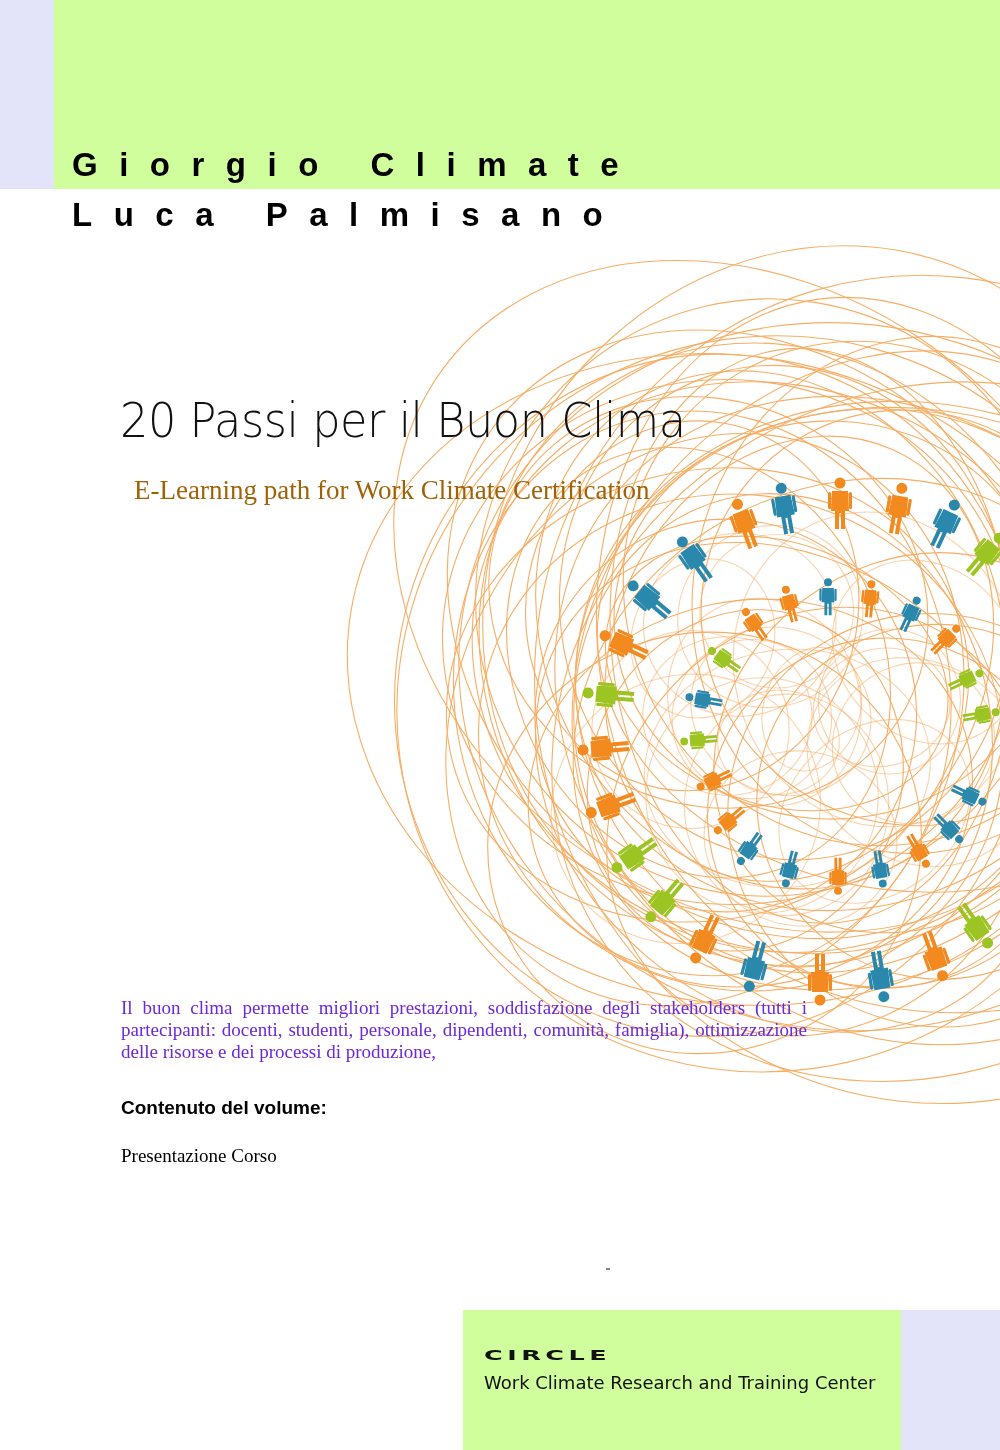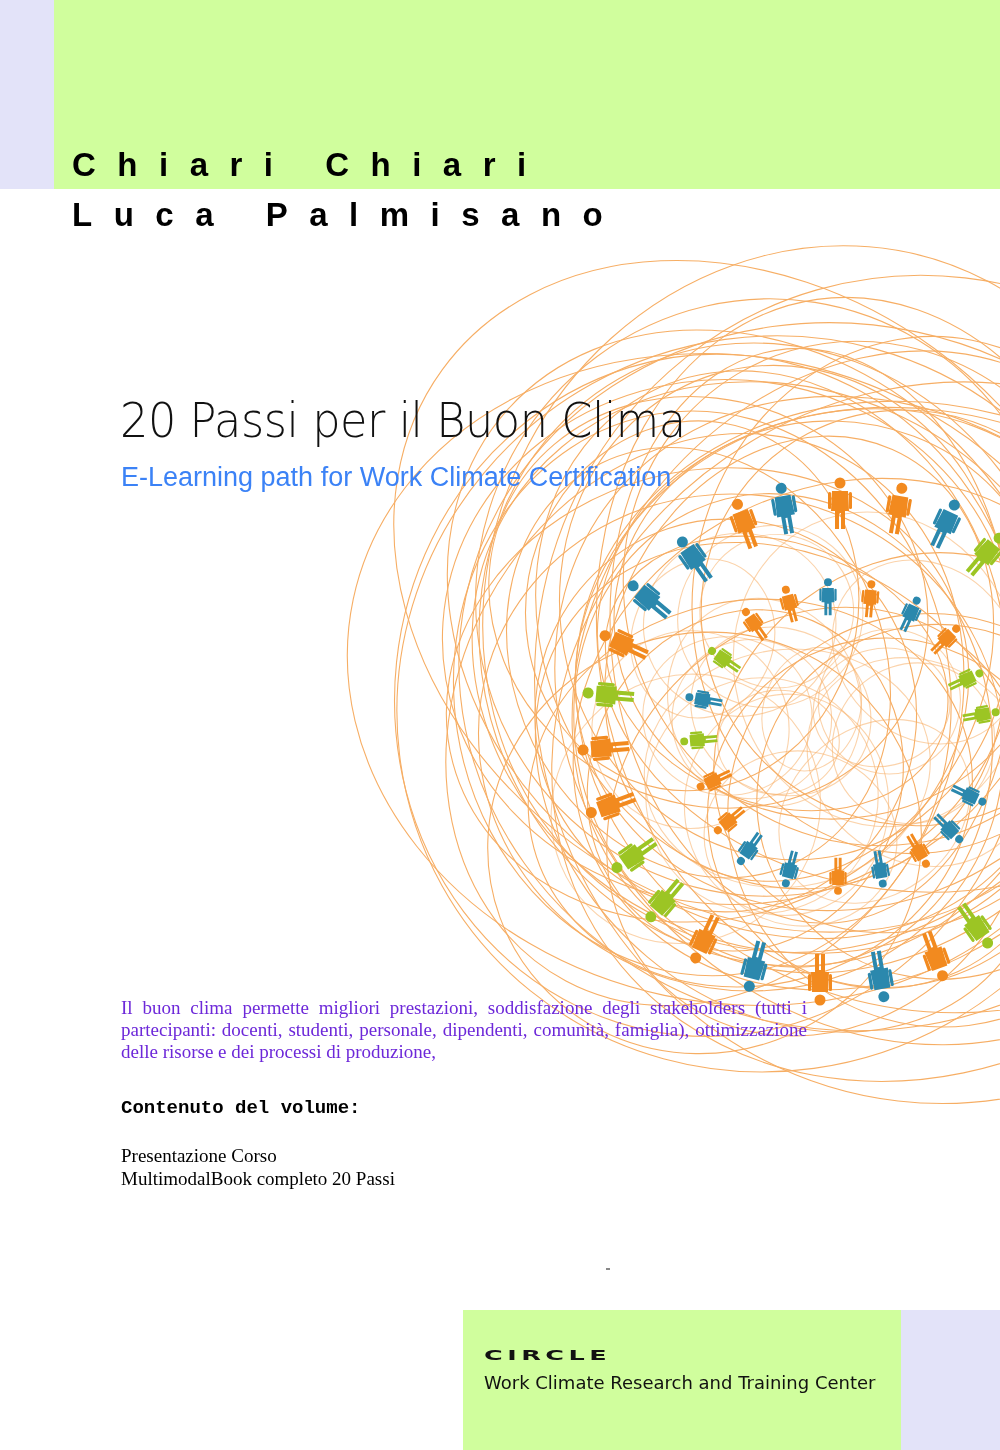--- a/index.html
+++ b/index.html
@@ -4,37 +4,37 @@
 <style>
   html, body { margin: 0; padding: 0; }
   body { width: 1000px; height: 1450px; position: relative; background: #ffffff; overflow: hidden; }
   .lav-top { position: absolute; left: 0; top: 0; width: 54px; height: 189px; background: #e3e3f9; }
   .green-top { position: absolute; left: 54px; top: 0; width: 946px; height: 189px; background: #d0fe9d; }
   .author { position: absolute; left: 72px; margin: 0; font-family: "Liberation Sans", sans-serif; font-weight: bold; font-size: 33px; letter-spacing: 21.5px; color: #000; white-space: nowrap; line-height: 1; }
   .author-1 { top: 148px; }
   .author-2 { top: 198px; text-align: center; }
   .art { position: absolute; left: 0; top: 0; width: 1000px; height: 1450px; }
   .title { position: absolute; left: 120px; top: 392px; margin: 0; font-family: "DejaVu Sans", sans-serif; font-weight: 200; font-size: 48px; color: #111; white-space: nowrap; letter-spacing: -0.5px; transform: scaleX(0.93); transform-origin: left top; }
-  .subtitle { position: absolute; left: 121px; top: 462px; margin: 0; font-family: Liberation Sans, sans-serif; font-size: 27px; color: #3b82f6; white-space: nowrap; }
+  .subtitle { position: absolute; left: 121px; top: 462px; margin: 13px; font-family: Liberation Serif, serif; font-size: 27px; color: #a16207; white-space: nowrap; }
   .desc { position: absolute; left: 121px; top: 997px; width: 686px; margin: 0; font-family: "Liberation Serif", serif; font-size: 19px; line-height: 22px; color: #6d28d9; text-align: justify; }
-  .contents-heading { position: absolute; left: 121px; top: 1097px; margin: 0; font-family: Liberation Mono, monospace; font-size: 19px; font-weight: bold; color: #000; }
+  .contents-heading { position: absolute; left: 121px; top: 1097px; margin: 0; font-family: Liberation Sans, sans-serif; font-size: 19px; font-weight: bold; color: #000; }
   .contents-list { position: absolute; left: 121px; top: 1144px; margin: 0; padding: 0; list-style: none; font-family: "Liberation Serif", serif; font-size: 19px; line-height: 23px; color: #000; }
   .green-bottom { position: absolute; left: 463px; top: 1310px; width: 438px; height: 140px; background: #d0fe9d; }
   .lav-bottom { position: absolute; left: 901px; top: 1310px; width: 99px; height: 140px; background: #e3e3f9; }
   .circle-logo { position: absolute; left: 484px; top: 1349px; margin: 0; font-family: "DejaVu Sans", sans-serif; font-weight: bold; font-size: 17px; letter-spacing: 3px; color: #111; transform: scaleX(1.5) scaleY(0.8); transform-origin: left top; line-height: 1; }
   .center-name { position: absolute; left: 484px; top: 1372px; margin: 0; font-family: "DejaVu Sans", sans-serif; font-size: 18px; color: #111; white-space: nowrap; text-align: center; }
   .tiny-mark { position: absolute; left: 606px; top: 1268px; width: 4px; height: 2px; background: #888; }
 </style>
 </head>
 <body>
 
 <div class="lav-top"></div>
 <div class="green-top"></div>
 
-<h2 class="author author-1">Chiari Chiari</h2>
+<h2 class="author author-1">Giorgio Climate</h2>
 <h2 class="author author-2">Luca Palmisano</h2>
 
 <svg class="art" id="art" viewBox="0 0 1000 1450" xmlns="http://www.w3.org/2000/svg">
   <g id="lines" fill="none" stroke="#f5a04a" stroke-width="1.1" opacity="0.85">
       <ellipse cx="830.8" cy="620.0" rx="199.1" ry="216.8" transform="rotate(91 830.8 620.0)"></ellipse>
       <ellipse cx="913.5" cy="743.2" rx="82.9" ry="78.5" transform="rotate(141 913.5 743.2)" opacity="0.55"></ellipse>
       <ellipse cx="704.9" cy="719.6" rx="247.6" ry="296.0" transform="rotate(28 704.9 719.6)"></ellipse>
       <ellipse cx="811.7" cy="635.8" rx="200.9" ry="288.0" transform="rotate(175 811.7 635.8)"></ellipse>
       <ellipse cx="800.5" cy="838.5" rx="87.4" ry="96.6" transform="rotate(99 800.5 838.5)" opacity="0.55"></ellipse>
       <ellipse cx="758.0" cy="634.3" rx="336.4" ry="275.6" transform="rotate(42 758.0 634.3)"></ellipse>
@@ -347,20 +347,19 @@
     </g>
 </svg>
 
 <h1 class="title">20 Passi per il Buon Clima</h1>
 <p class="subtitle">E-Learning path for  Work Climate Certification</p>
 
 <p class="desc">Il buon clima permette migliori prestazioni, soddisfazione degli stakeholders (tutti i partecipanti: docenti, studenti, personale, dipendenti, comunità, famiglia), ottimizzazione delle risorse e dei processi di produzione,</p>
 <p class="contents-heading">Contenuto del volume:</p>
 <ul class="contents-list">
   <li>Presentazione Corso</li>
-  <li>MultimodalBook completo 20 Passi</li>
 </ul>
 <div class="tiny-mark"></div>
 
 <div class="green-bottom"></div>
 <div class="lav-bottom"></div>
 <p class="circle-logo">CIRCLE</p>
 <p class="center-name">Work Climate Research and Training Center</p>
 
 </body></html>

